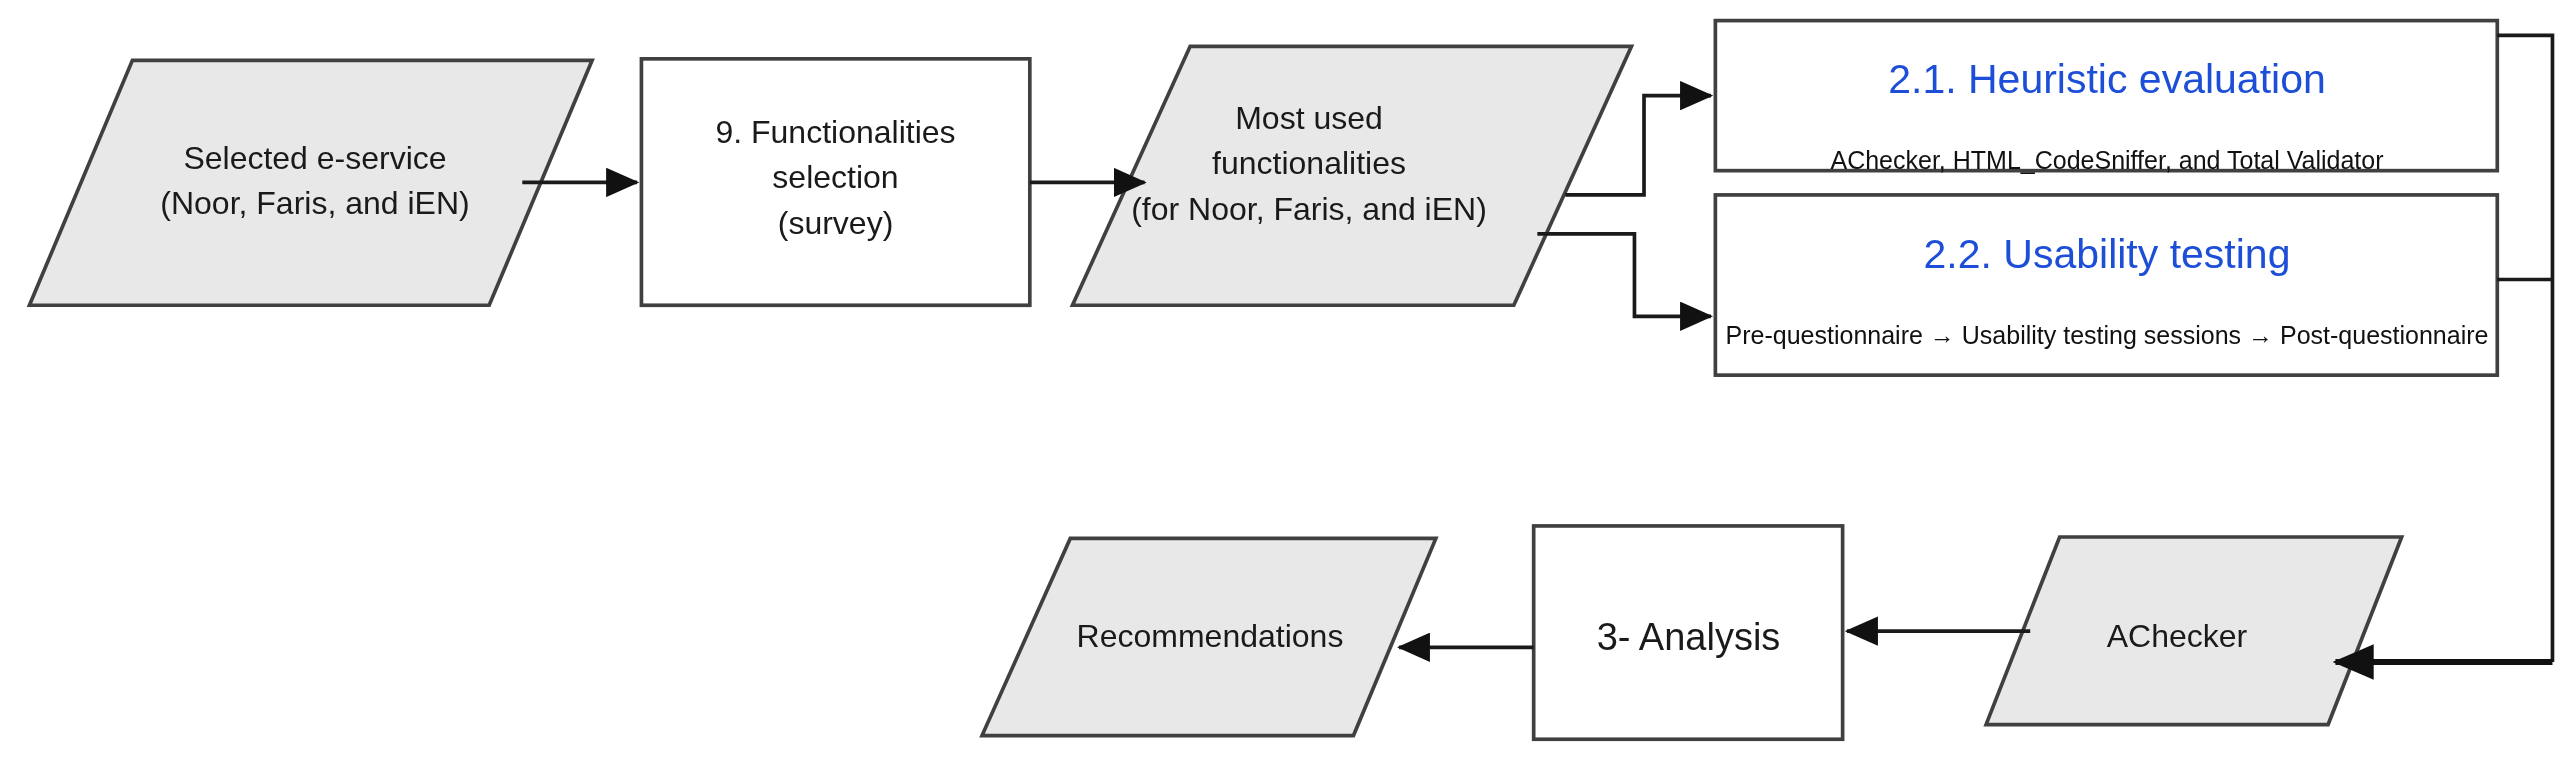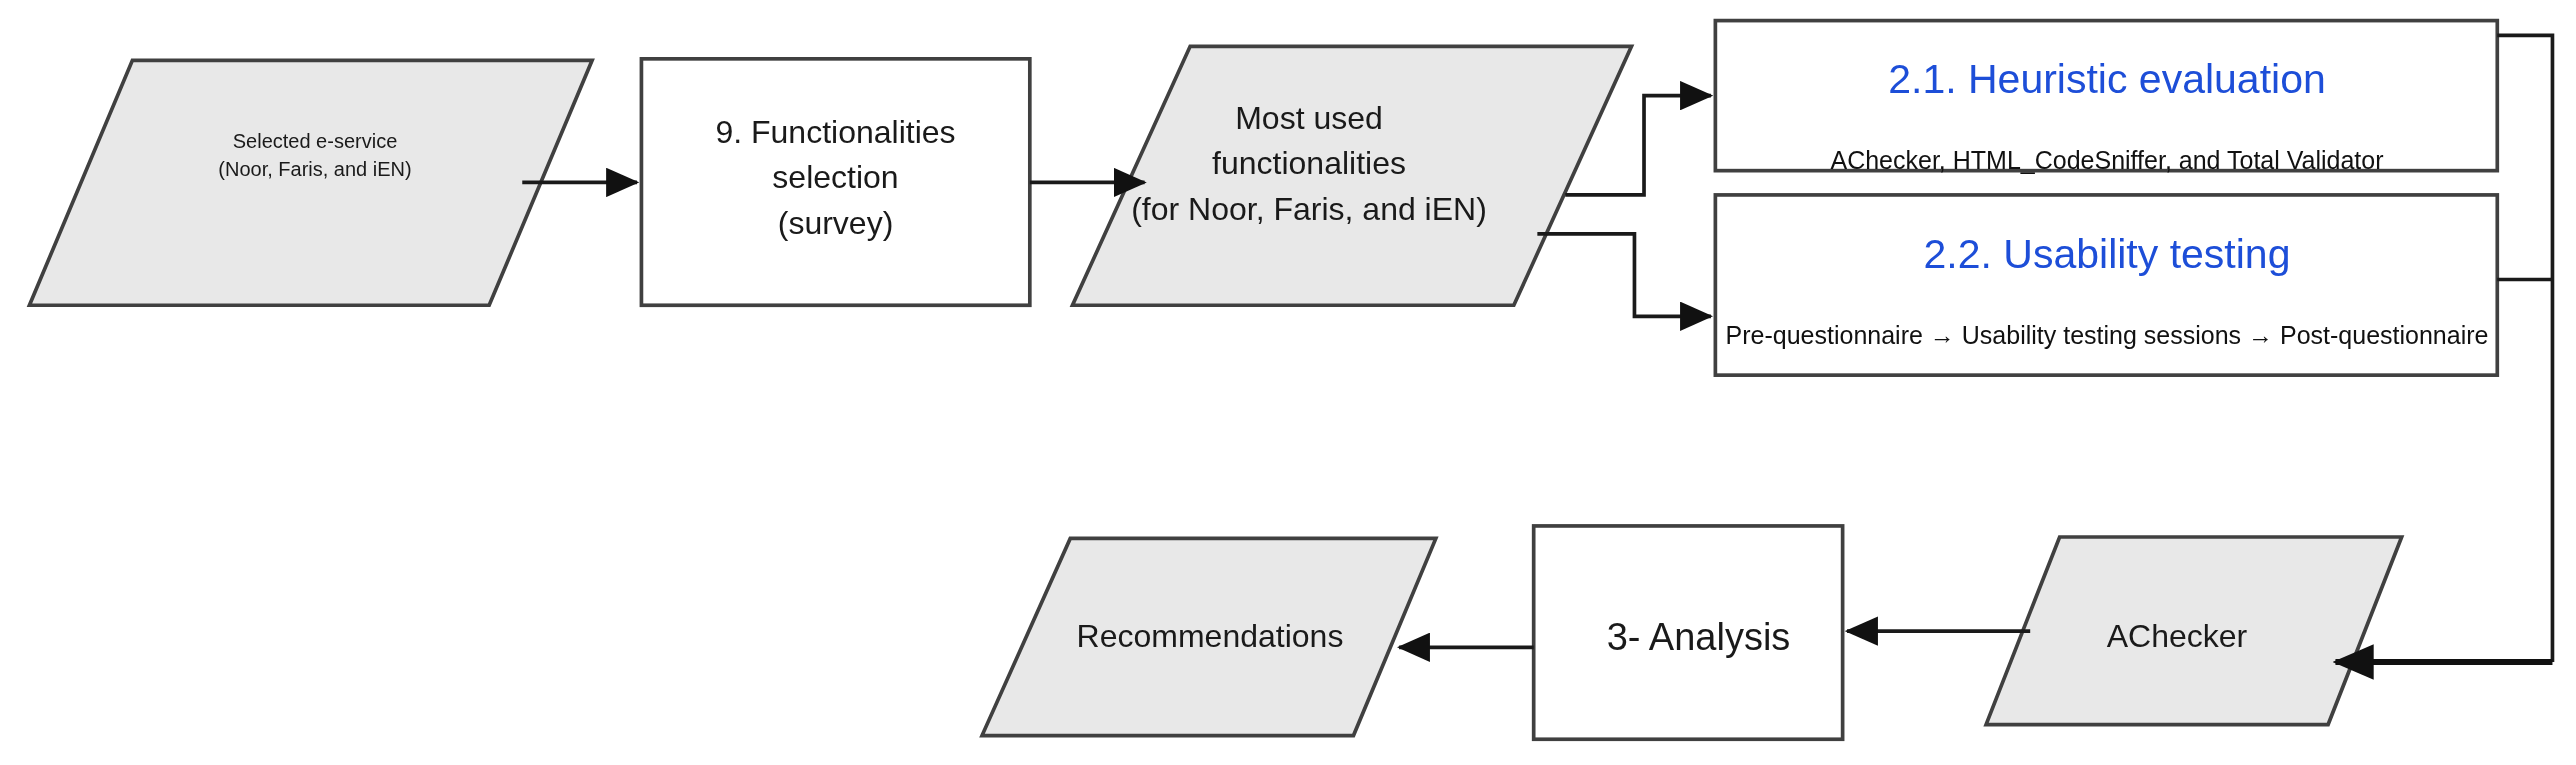--- a/index.html
+++ b/index.html
@@ -34,22 +34,22 @@
   }
   .lbl {
     position: absolute;
     text-align: center;
     color: #1a1a1a;
     line-height: 1.42;
     white-space: pre-line;
   }
   
   #lbl-selected-eservice {
-    left: 131px; top: 127px; width: 368px;
-    font-size: 20px;
+    left: 131px; top: 136px; width: 368px;
+    font-size: 32px;
   }
   #lbl-functionalities-selection {
     left: 650px; top: 110px; width: 371px;
     font-size: 32px;
   }
   #lbl-most-used {
     left: 1103px; top: 96px; width: 412px;
     font-size: 32px;
   }
   #box21-text {
@@ -72,21 +72,20 @@
     margin-top: 23px;
   }
   #lbl-recommendations {
     left: 1026px; top: 614px; width: 368px;
     font-size: 32px;
     text-align: center;
   }
   #lbl-analysis {
     left: 1537px; top: 611px; width: 303px;
     font-size: 38px;
-    padding-left: 10px;
   }
   #lbl-results {
     left: 2052px; top: 614px; width: 250px;
     font-size: 32px;
   }
 </style>
 </head>
 <body>
 
 <div id="canvas">

